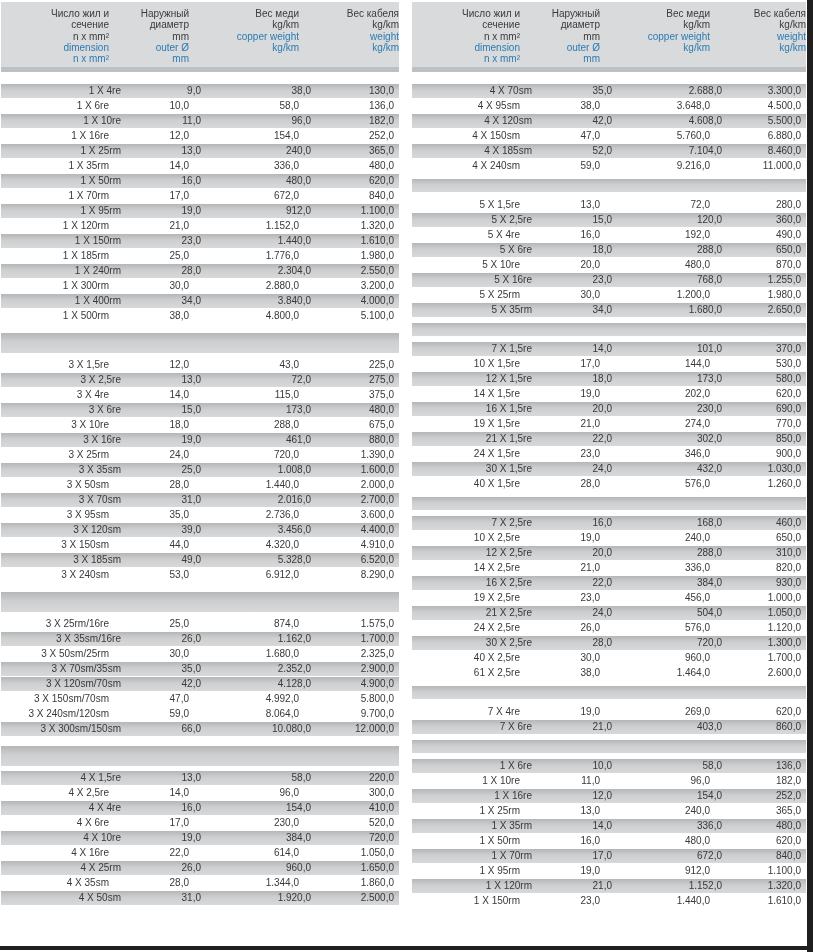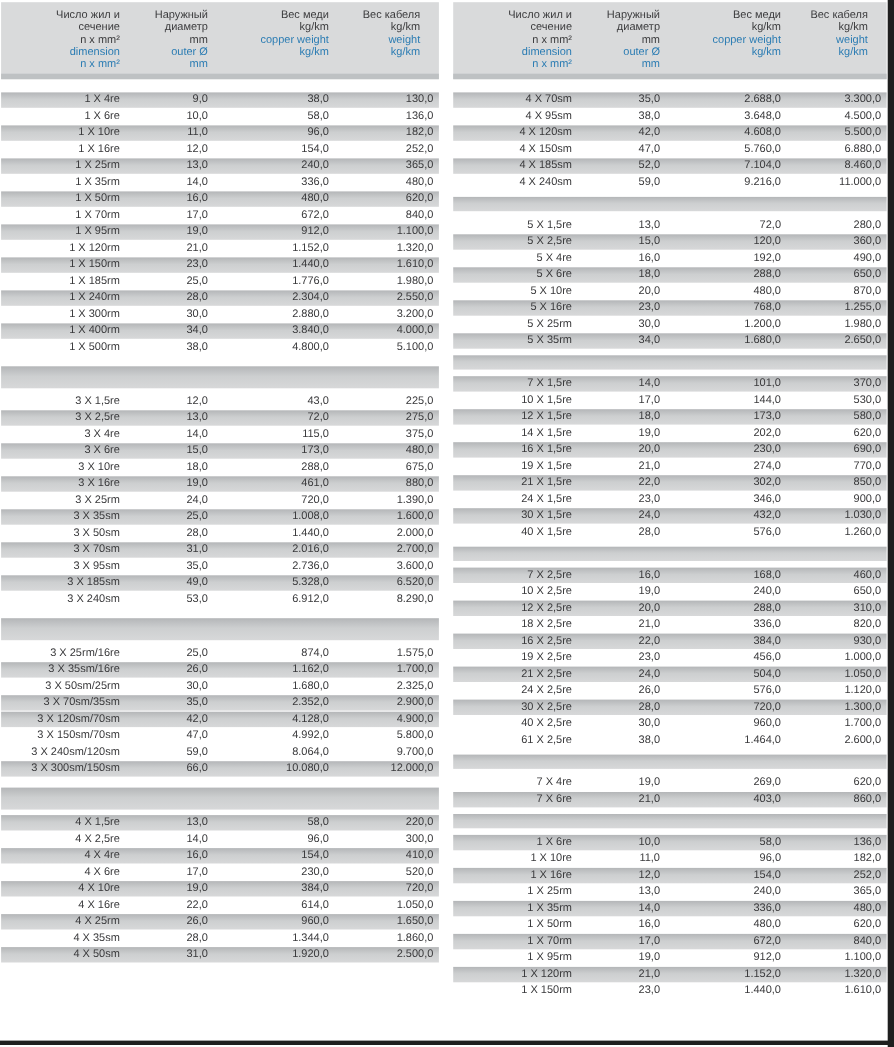--- a/index.html
+++ b/index.html
@@ -16,34 +16,34 @@
   
   .thead{
     background:#d9dadb;
     border-bottom:5px solid #bec1c3;
     padding:6px 0 3px 0;
     display:grid;
     grid-template-columns:116px 80px 110px 1fr;
     margin-bottom:12px;
   }
   .hcell{text-align:right;padding-right:8px;}
-  .hcell.c3{padding-right:17px;}
+  .hcell.c3{padding-right:0;}
   .hline{font-size:10px;line-height:11.3px;white-space:nowrap;}
   .hline.black{color:#3b3b3d;}
   .hline.blue{color:#2b7cb3;}
 
   
   .row{
     display:grid;
     grid-template-columns:116px 80px 110px 1fr;
     height:14px;line-height:14px;
     font-size:10px;color:#39393b;
     margin-bottom:1px;
   }
-  .row.gray{background:linear-gradient(180deg,#b4b6b8 0%,#cdcfd0 45%,#d7d8d9 100%);}
+  .row.gray{background:linear-gradient(180deg,#b4b6b8 0%,#cdcfd0 45%,#d7d8d9 100%);padding-left:12px;}
   .row.white{background:transparent;}
   .cell{text-align:right;padding-right:8px;white-space:nowrap;overflow:hidden;}
   .cell.c3{padding-right:5px;}
 
   
   .sep{box-sizing:border-box;}
   .half.left .sep{height:34px;padding:9px 0 5px 0;}
   .half.right .sep{height:24px;padding:5px 0 6px 0;}
   .sepbar{height:100%;background:linear-gradient(180deg,#b4b6b8 0%,#cdcfd0 45%,#d7d8d9 100%);}
 
@@ -245,20 +245,32 @@
           <div class="cell c2">2.016,0</div>
           <div class="cell c3">2.700,0</div>
         </div>
         <div class="row white">
           <div class="cell c0">3 X 95sm</div>
           <div class="cell c1">35,0</div>
           <div class="cell c2">2.736,0</div>
           <div class="cell c3">3.600,0</div>
         </div>
         <div class="row gray">
+          <div class="cell c0">3 X 120sm</div>
+          <div class="cell c1">39,0</div>
+          <div class="cell c2">3.456,0</div>
+          <div class="cell c3">4.400,0</div>
+        </div>
+        <div class="row white">
+          <div class="cell c0">3 X 150sm</div>
+          <div class="cell c1">44,0</div>
+          <div class="cell c2">4.320,0</div>
+          <div class="cell c3">4.910,0</div>
+        </div>
+        <div class="row gray">
           <div class="cell c0">3 X 185sm</div>
           <div class="cell c1">49,0</div>
           <div class="cell c2">5.328,0</div>
           <div class="cell c3">6.520,0</div>
         </div>
         <div class="row white">
           <div class="cell c0">3 X 240sm</div>
           <div class="cell c1">53,0</div>
           <div class="cell c2">6.912,0</div>
           <div class="cell c3">8.290,0</div>
@@ -569,21 +581,21 @@
           <div class="cell c2">240,0</div>
           <div class="cell c3">650,0</div>
         </div>
         <div class="row gray">
           <div class="cell c0">12 X 2,5re</div>
           <div class="cell c1">20,0</div>
           <div class="cell c2">288,0</div>
           <div class="cell c3">310,0</div>
         </div>
         <div class="row white">
-          <div class="cell c0">18 X 2,5re</div>
+          <div class="cell c0">14 X 2,5re</div>
           <div class="cell c1">21,0</div>
           <div class="cell c2">336,0</div>
           <div class="cell c3">820,0</div>
         </div>
         <div class="row gray">
           <div class="cell c0">16 X 2,5re</div>
           <div class="cell c1">22,0</div>
           <div class="cell c2">384,0</div>
           <div class="cell c3">930,0</div>
         </div>

